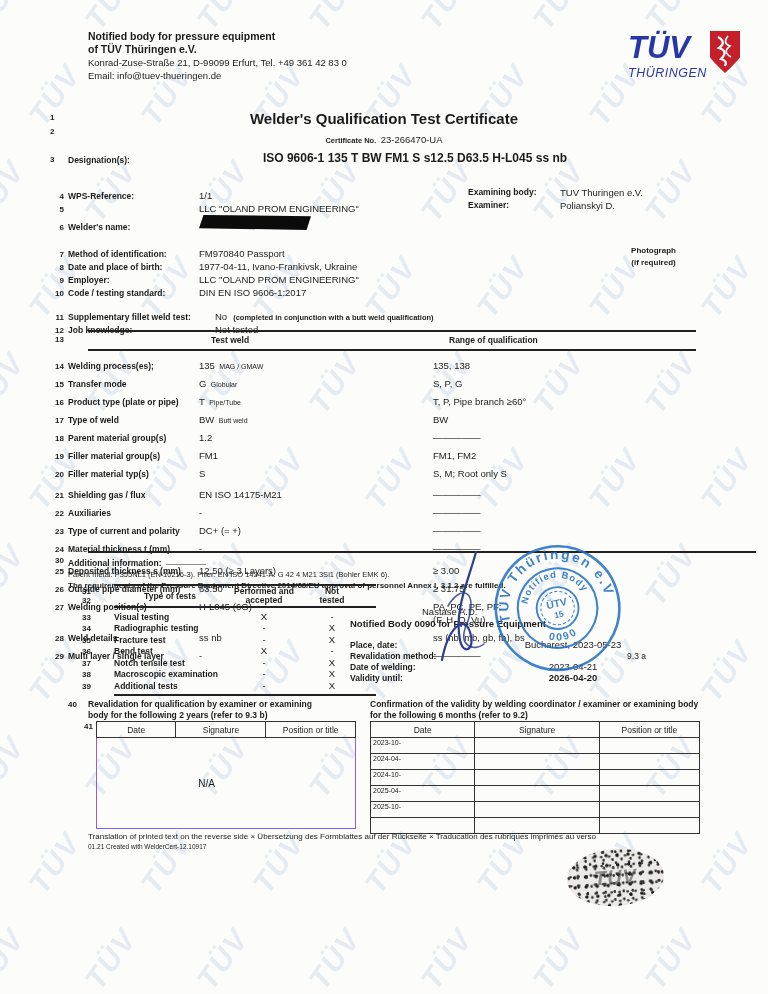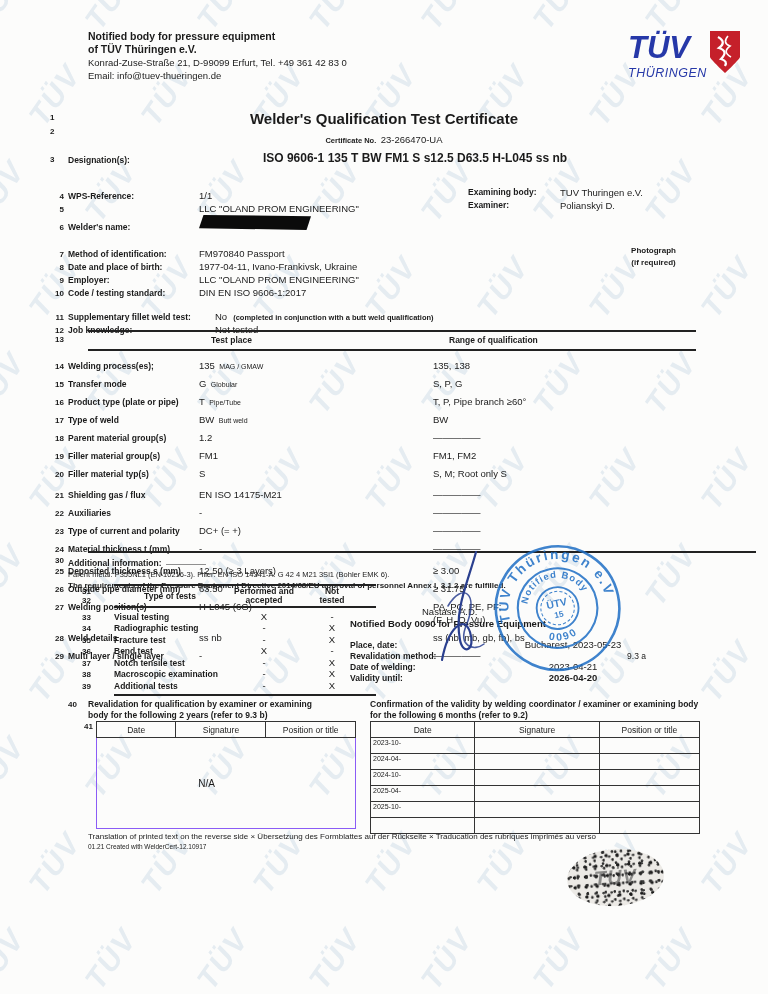--- a/index.html
+++ b/index.html
@@ -300,21 +300,21 @@
         <span class="p-label">Job knowledge:</span>
         <span><span class="p-val">Not tested</span></span>
       </div>
 
   </div>
 
   <div class="layer rule" style="left:88px;top:330px;width:608px;height:2px"></div>
   <div class="layer q-head">
     <span class="p-num">13</span>
     <span></span>
-    <span class="q-col">Test place</span>
+    <span class="q-col">Test weld</span>
     <span class="q-col">Range of qualification</span>
   </div>
   <div class="layer rule" style="left:88px;top:349px;width:608px;height:1.5px"></div>
 
   <div class="layer qual">
 
       <div class="q-row">
         <span class="p-num">14</span>
         <span class="p-label">Welding process(es);</span>
         <span><span class="q-main">135</span> <span class="sub">MAG / GMAW</span></span>

